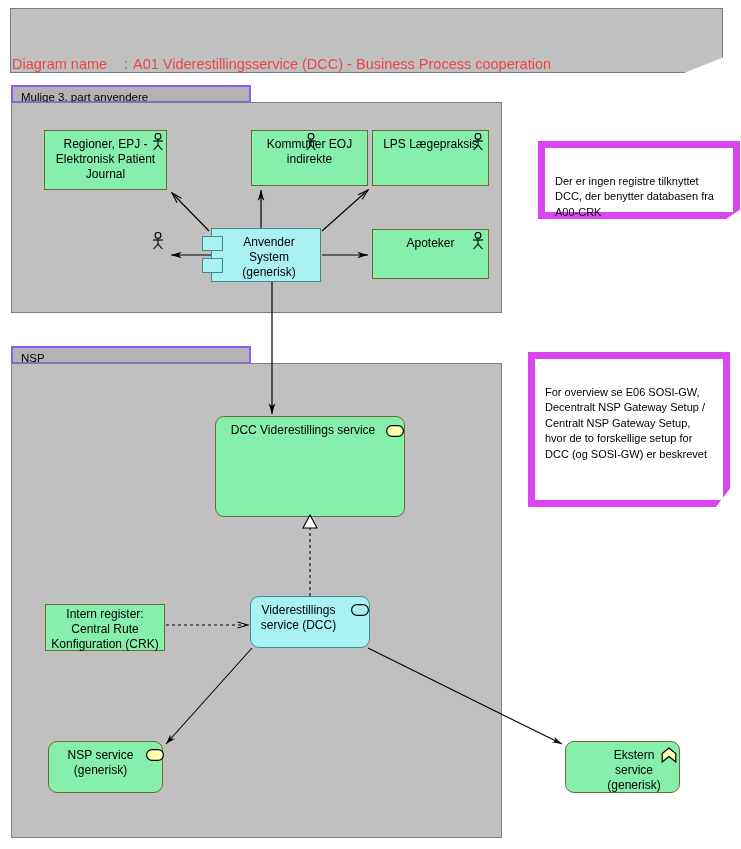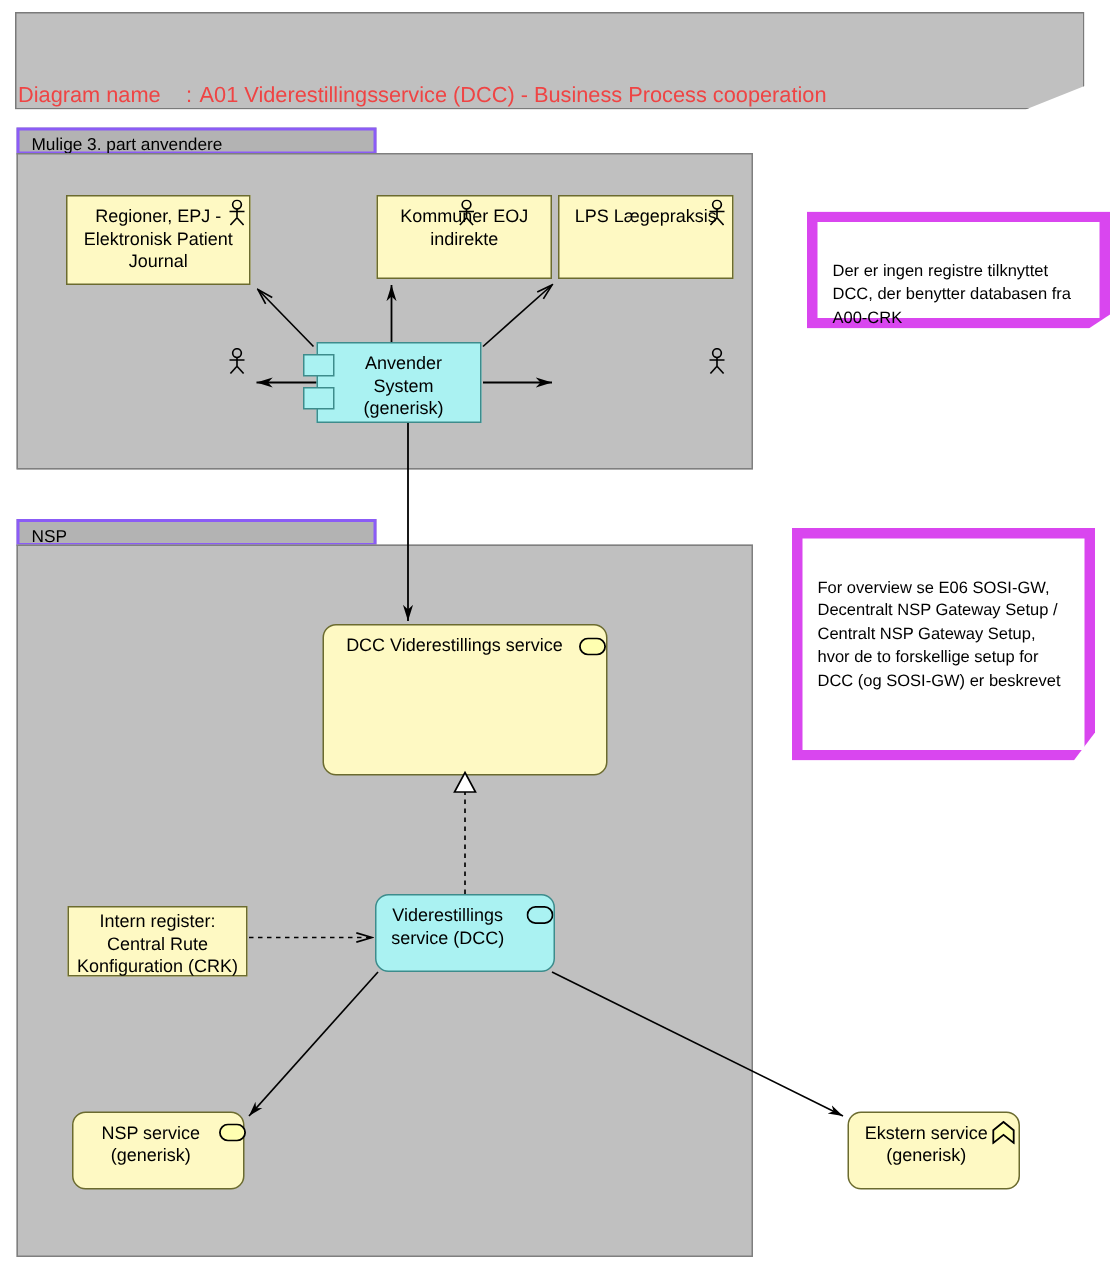--- a/index.html
+++ b/index.html
@@ -63,21 +63,21 @@
     color: #000;
     line-height: 15.5px;
     padding: 10px 10px 0 10px;
     white-space: pre-line;
   }
 
   
   .el {
     position: absolute;
     border: 1px solid #6b6b2f;
-    background: #fef9c3;
+    background: #86efac;
     color: #000;
     font-size: 12px;
     line-height: 15px;
     display: flex;
     align-items: center;
     justify-content: center;
     text-align: center;
     overflow: visible;
   }
   .el.rounded { border-radius: 9px; }
@@ -171,20 +171,23 @@
   <span class="ico" style="left:151px; top:232px;">
     <svg width="14" height="18" viewBox="0 0 14 18">
       <circle cx="7" cy="3.4" r="2.9" fill="none" stroke="#000" stroke-width="1.1"></circle>
       <line x1="7" y1="6.4" x2="7" y2="12.2" stroke="#000" stroke-width="1.1"></line>
       <line x1="2" y1="8" x2="12" y2="8" stroke="#000" stroke-width="1.1"></line>
       <line x1="7" y1="12.2" x2="2.6" y2="17" stroke="#000" stroke-width="1.1"></line>
       <line x1="7" y1="12.2" x2="11.4" y2="17" stroke="#000" stroke-width="1.1"></line>
     </svg>
   </span>
 
+  <div class="el top-label" style="left:372px; top:229px; width:117px; height:50px;">
+    <div class="lbl">Apoteker</div>
+  </div>
   <span class="ico" style="left:471px; top:232px;">
     <svg width="14" height="18" viewBox="0 0 14 18">
       <circle cx="7" cy="3.4" r="2.9" fill="none" stroke="#000" stroke-width="1.1"></circle>
       <line x1="7" y1="6.4" x2="7" y2="12.2" stroke="#000" stroke-width="1.1"></line>
       <line x1="2" y1="8" x2="12" y2="8" stroke="#000" stroke-width="1.1"></line>
       <line x1="7" y1="12.2" x2="2.6" y2="17" stroke="#000" stroke-width="1.1"></line>
       <line x1="7" y1="12.2" x2="11.4" y2="17" stroke="#000" stroke-width="1.1"></line>
     </svg>
   </span>
 
@@ -239,21 +242,21 @@
   <div class="el rounded top-label" style="left:48px; top:741px; width:115px; height:52px;">
     <div class="lbl" style="padding-right:14px;">NSP service (generisk)</div>
   </div>
   <span class="ico" style="left:146px; top:749px;">
     <svg width="18" height="12" viewBox="0 0 18 12">
       <rect x="0.6" y="0.6" width="16.8" height="10.8" rx="5.4" ry="5.4" fill="#ffffb0" stroke="#000" stroke-width="1.2"></rect>
     </svg>
   </span>
 
   <div class="el rounded top-label" style="left:565px; top:741px; width:115px; height:52px;">
-    <div class="lbl" style="padding-right:14px;">Ekstern service (generisk)</div>
+    <div class="lbl" style="padding-right:14px;padding-left:37px;">Ekstern service (generisk)</div>
   </div>
   <span class="ico" style="left:661px; top:747px;">
     <svg width="16" height="16" viewBox="0 0 16 16">
       <path d="M1.2 15 L1.2 6.5 L8 1 L14.8 6.5 L14.8 15 L8 9.6 Z" fill="#ffffb0" stroke="#000" stroke-width="1.2" stroke-linejoin="miter"></path>
     </svg>
   </span>
 
   <svg id="wires">
     <defs>
       <marker id="arrowOpen" markerWidth="10" markerHeight="10" refX="9" refY="3.2" orient="auto" markerUnits="strokeWidth">

